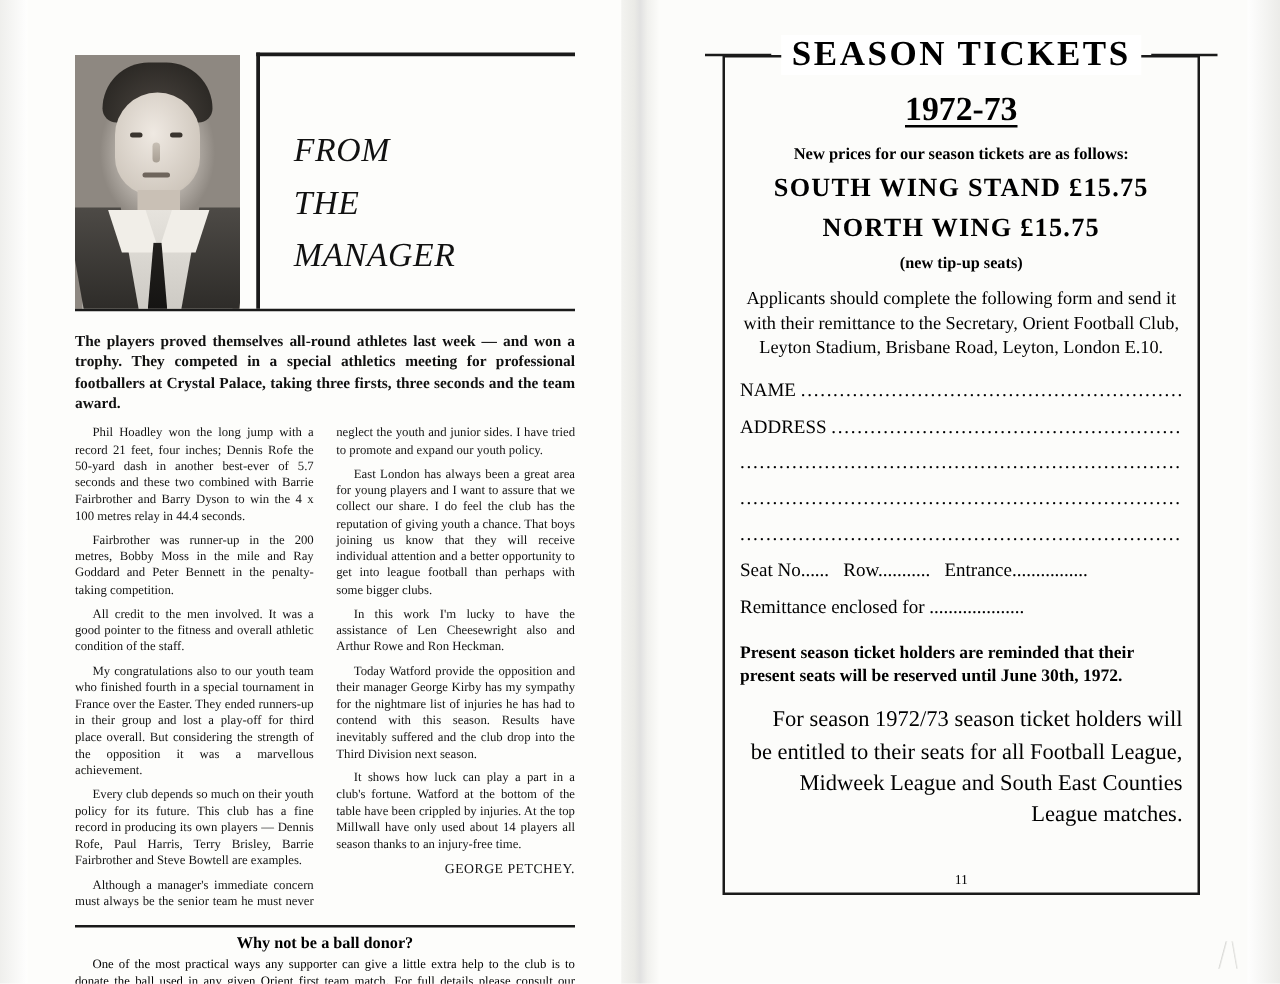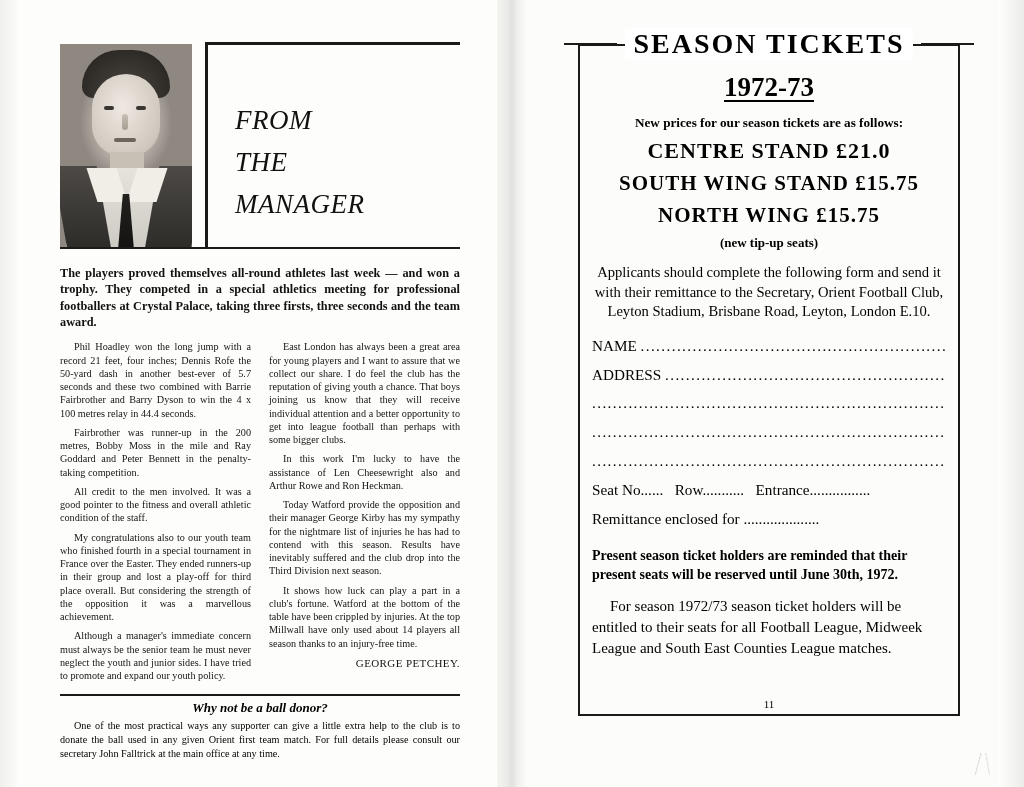--- a/index.html
+++ b/index.html
@@ -86,21 +86,21 @@
   .cols {
     margin-top:10px;
     column-count:2; column-gap:18px; column-rule:none;
     font-size:10.2px; line-height:1.3; text-align:justify; color:#131313;
   }
   .cols p { margin:0 0 6px 0; text-indent:14px; }
   .signature { text-align:right; font-size:11px; letter-spacing:.4px; margin-top:4px; }
 
   .ball-donor { margin-top:12px; }
   .bd-rule { border-top:2px solid #1a1a1a; height:0; margin-bottom:4px; }
-  .bd-title { text-align:center; font-weight:bold; font-size:13px; margin-bottom:3px;font-style:italic; }
+  .bd-title { text-align:center; font-weight:bold; font-size:13px; margin-bottom:3px; }
   .bd-body { font-size:10.2px; line-height:1.34; text-align:justify; }
   .bd-body p { margin:0; text-indent:14px; }
 
   
   .right-inner { position:absolute; left:66px; top:44px; width:382px; height:672px; }
   .box { position:absolute; inset:0; border:2px solid #1a1a1a; }
 
   .st-head {
     position:absolute; left:-14px; top:-16px; right:-14px;
     display:flex; align-items:center; gap:8px;
@@ -123,21 +123,21 @@
   .tipup { text-align:center; font-weight:bold; font-size:13px; margin:2px 12px 12px; }
 
   .applicants { font-size:14.6px; line-height:1.34; text-align:center; margin:0 14px 10px; }
   .form-area { margin:0 14px; font-size:15.2px; line-height:1.9; }
   .form-row { white-space:nowrap; overflow:hidden; }
   .dots { letter-spacing:1.4px; }
   .dot-line { letter-spacing:1.4px; display:block; }
 
   .present { margin:12px 14px 0; font-size:14px; font-weight:bold; line-height:1.38; }
   .present .ind { text-indent:16px; }
-  .forseason { margin:12px 14px 0; font-size:15px; line-height:1.4; }
+  .forseason { margin:12px 14px 0; font-size:18px; line-height:1.4;text-align:right; }
   .forseason p { margin:0; text-indent:18px; }
   .folio-right { position:absolute; bottom:6px; left:0; right:0; text-align:center; font-size:11px; }
 
   
   .scuff { position:absolute; right:12px; bottom:12px; width:64px; height:22px; opacity:.5;
     background:
       linear-gradient(105deg, transparent 46%, #b9b9b5 47%, transparent 49%),
       linear-gradient(80deg, transparent 60%, #c4c4c0 61%, transparent 63%); }
 </style>
 </head>
@@ -178,20 +178,21 @@
       </div>
 
       <div class="lead-rule"></div>
       <div class="lead">The players proved themselves all-round athletes last week — and won a trophy.  They competed in a special athletics meeting for professional footballers at Crystal Palace, taking three firsts, three seconds and the team award.</div>
 
       <div class="cols">
         <p>Phil Hoadley won the long jump with a record 21 feet, four inches; Dennis Rofe the 50-yard dash in another best-ever of 5.7 seconds and these two combined with Barrie Fairbrother and Barry Dyson to win the 4 x 100 metres relay in 44.4 seconds.</p>
         <p>Fairbrother was runner-up in the 200 metres, Bobby Moss in the mile and Ray Goddard and Peter Bennett in the penalty-taking competition.</p>
         <p>All credit to the men involved. It was a good pointer to the fitness and overall athletic condition of the staff.</p>
         <p>My congratulations also to our youth team who finished fourth in a special tournament in France over the Easter. They ended runners-up in their group and lost a play-off for third place overall. But considering the strength of the opposition it was a marvellous achievement.</p>
+        <p>Every club depends so much on their youth policy for its future. This club has a fine record in producing its own players — Dennis Rofe, Paul Harris, Terry Brisley, Barrie Fairbrother and Steve Bowtell are examples.</p>
         <p>Although a manager's immediate concern must always be the senior team he must never neglect the youth and junior sides. I have tried to promote and expand our youth policy.</p>
         <p>East London has always been a great area for young players and I want to assure that we collect our share. I do feel the club has the reputation of giving youth a chance. That boys joining us know that they will receive individual attention and a better opportunity to get into league football than perhaps with some bigger clubs.</p>
         <p>In this work I'm lucky to have the assistance of Len Cheesewright also and Arthur Rowe and Ron Heckman.</p>
         <p>Today Watford provide the opposition and their manager George Kirby has my sympathy for the nightmare list of injuries he has had to contend with this season. Results have inevitably suffered and the club drop into the Third Division next season.</p>
         <p>It shows how luck can play a part in a club's fortune. Watford at the bottom of the table have been crippled by injuries. At the top Millwall have only used about 14 players all season thanks to an injury-free time.</p>
         <div class="signature">GEORGE PETCHEY.</div>
       </div>
 
       <div class="ball-donor">
         <div class="bd-rule"></div>
@@ -212,24 +213,20 @@
 
       <div class="st-head">
         <span class="bar"></span>
         <span class="txt">SEASON  TICKETS</span>
         <span class="bar"></span>
       </div>
 
       <div class="season-year">1972-73</div>
       <div class="new-prices">New prices for our season tickets are as follows:</div>
 
-      <div class="price-line p1">
-        <span>CENTRE  STAND</span>
-        <span>£21.0</span>
-      </div>
       <div class="price-line p2">
         <span>SOUTH  WING  STAND</span>
         <span>£15.75</span>
       </div>
       <div class="price-line p3">
         <span>NORTH  WING</span>
         <span>£15.75</span>
       </div>
       <div class="tipup">(new tip-up seats)</div>
 

